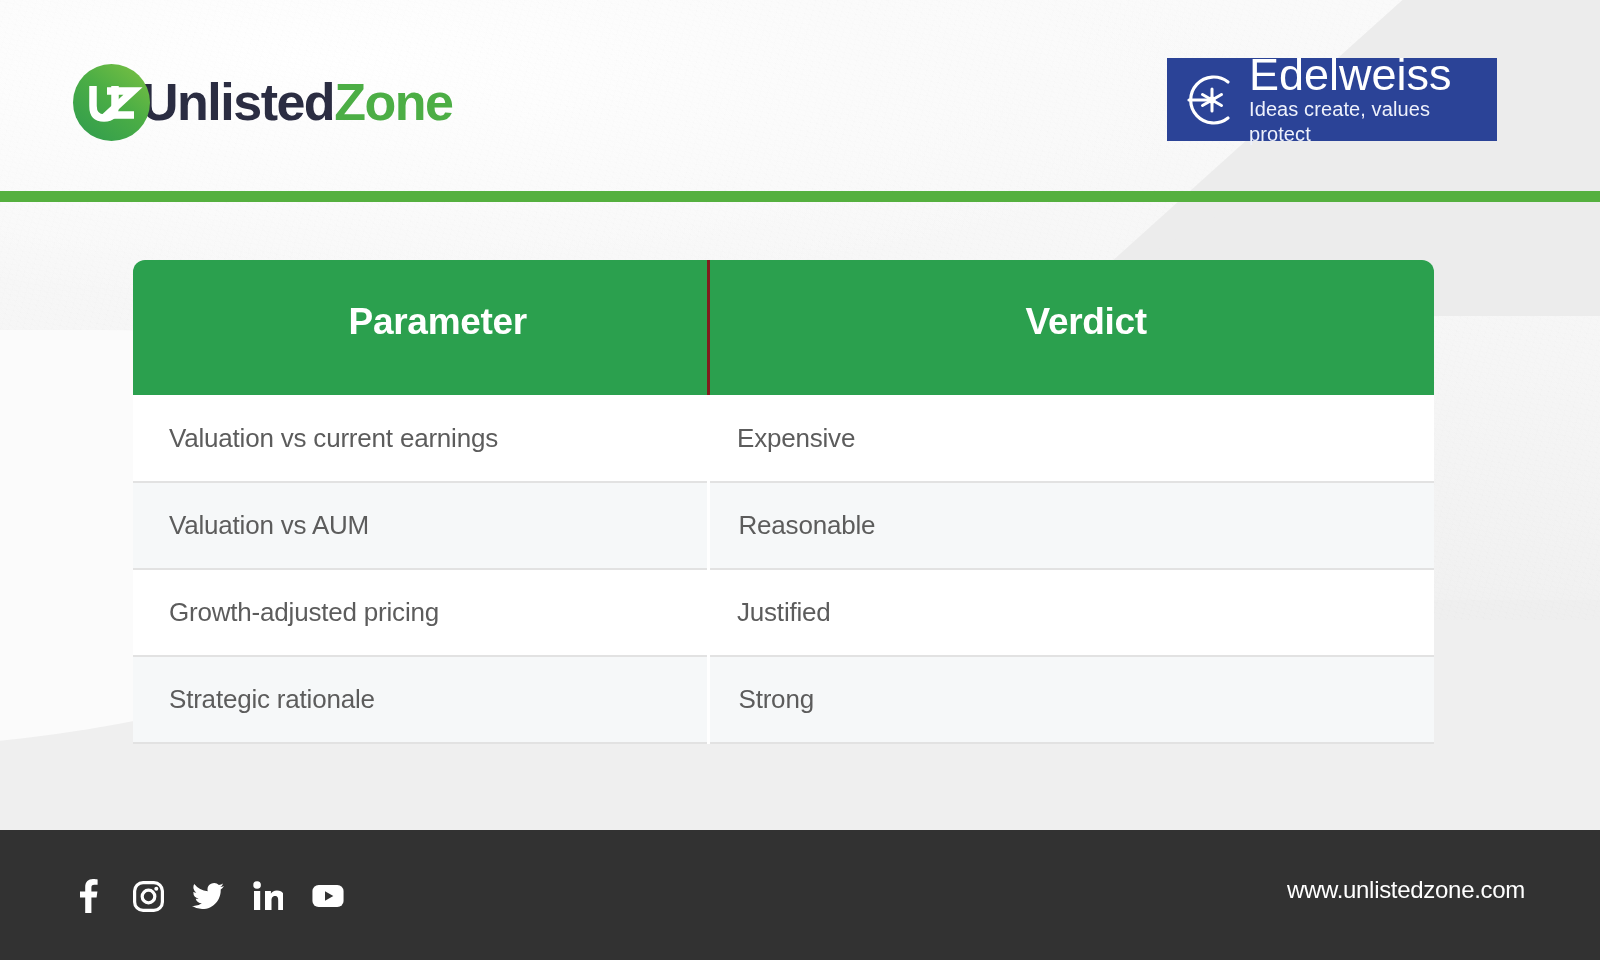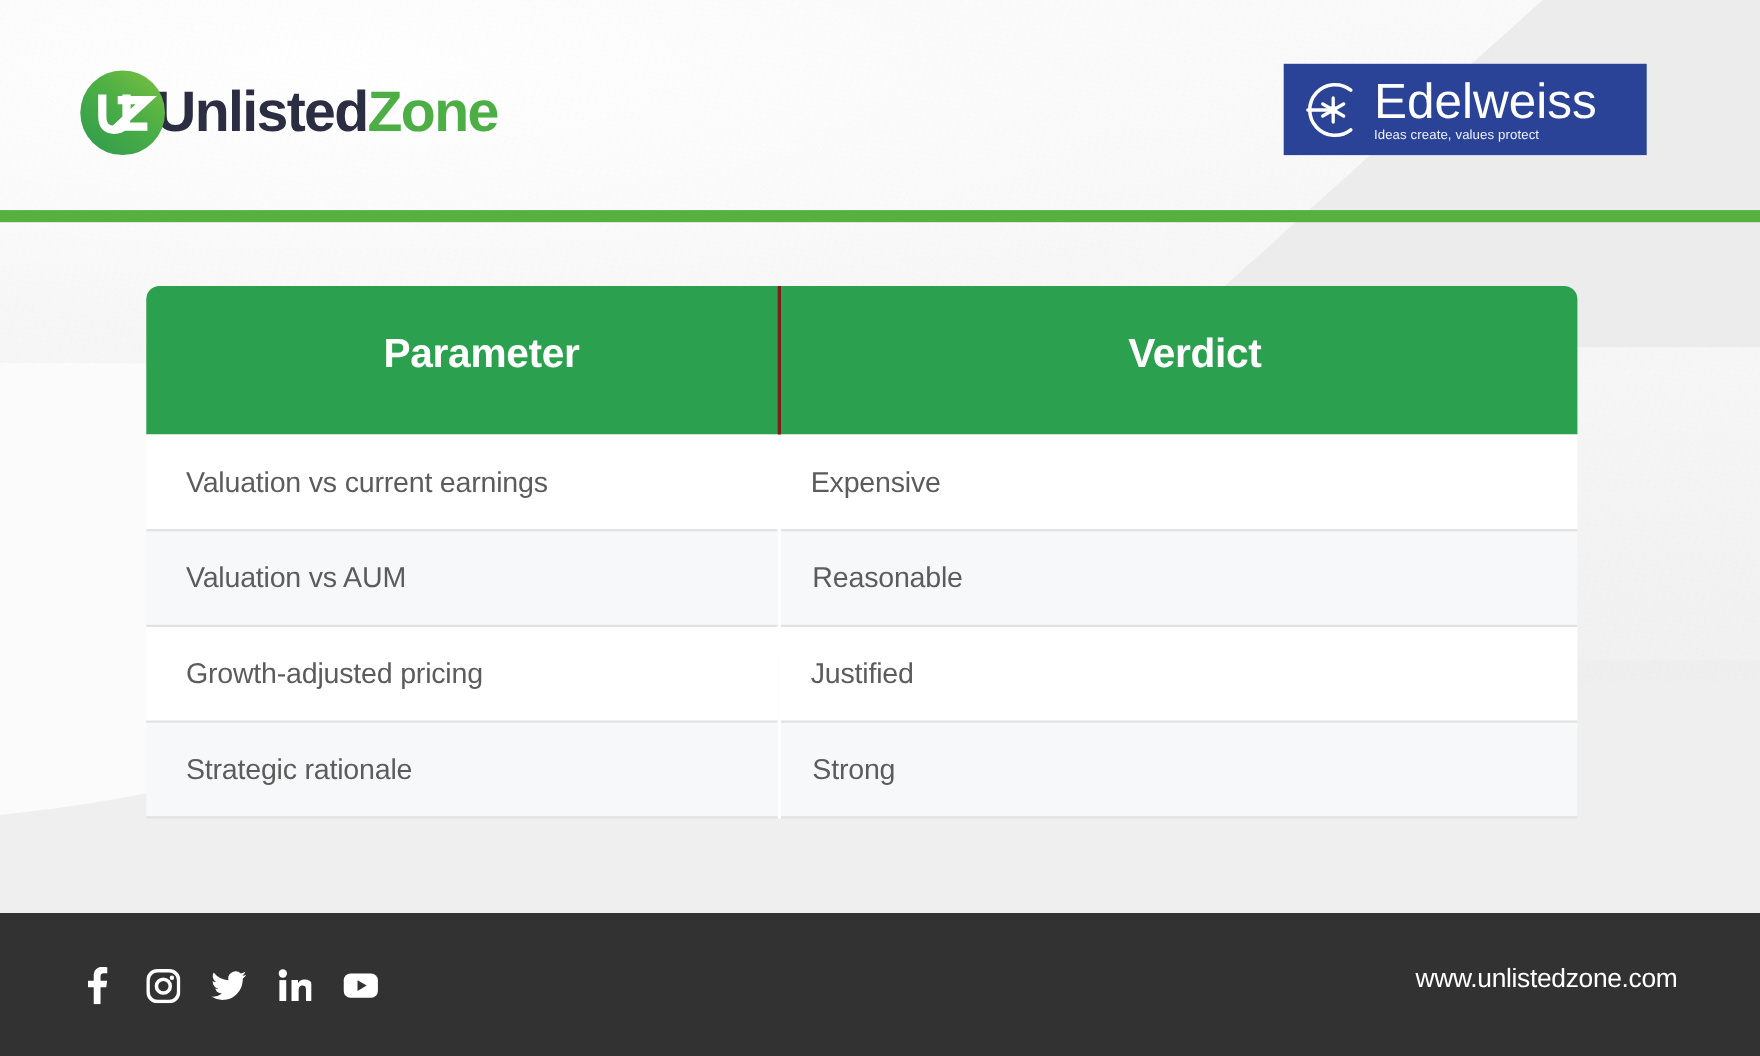--- a/index.html
+++ b/index.html
@@ -140,21 +140,21 @@
   }
   .partner-name {
     color: #ffffff;
     font-size: 45px;
     line-height: 0.95;
     font-weight: 400;
     letter-spacing: 0px;
   }
   .partner-tagline {
     color: #eef1fb;
-    font-size: 12px;
+    font-size: 20px;
     line-height: 1.25;
     margin-top: 1px;
     letter-spacing: 0.1px;
   }
 
   .green-rule {
     position: absolute;
     left: 0;
     top: 191px;
     width: 1600px;

